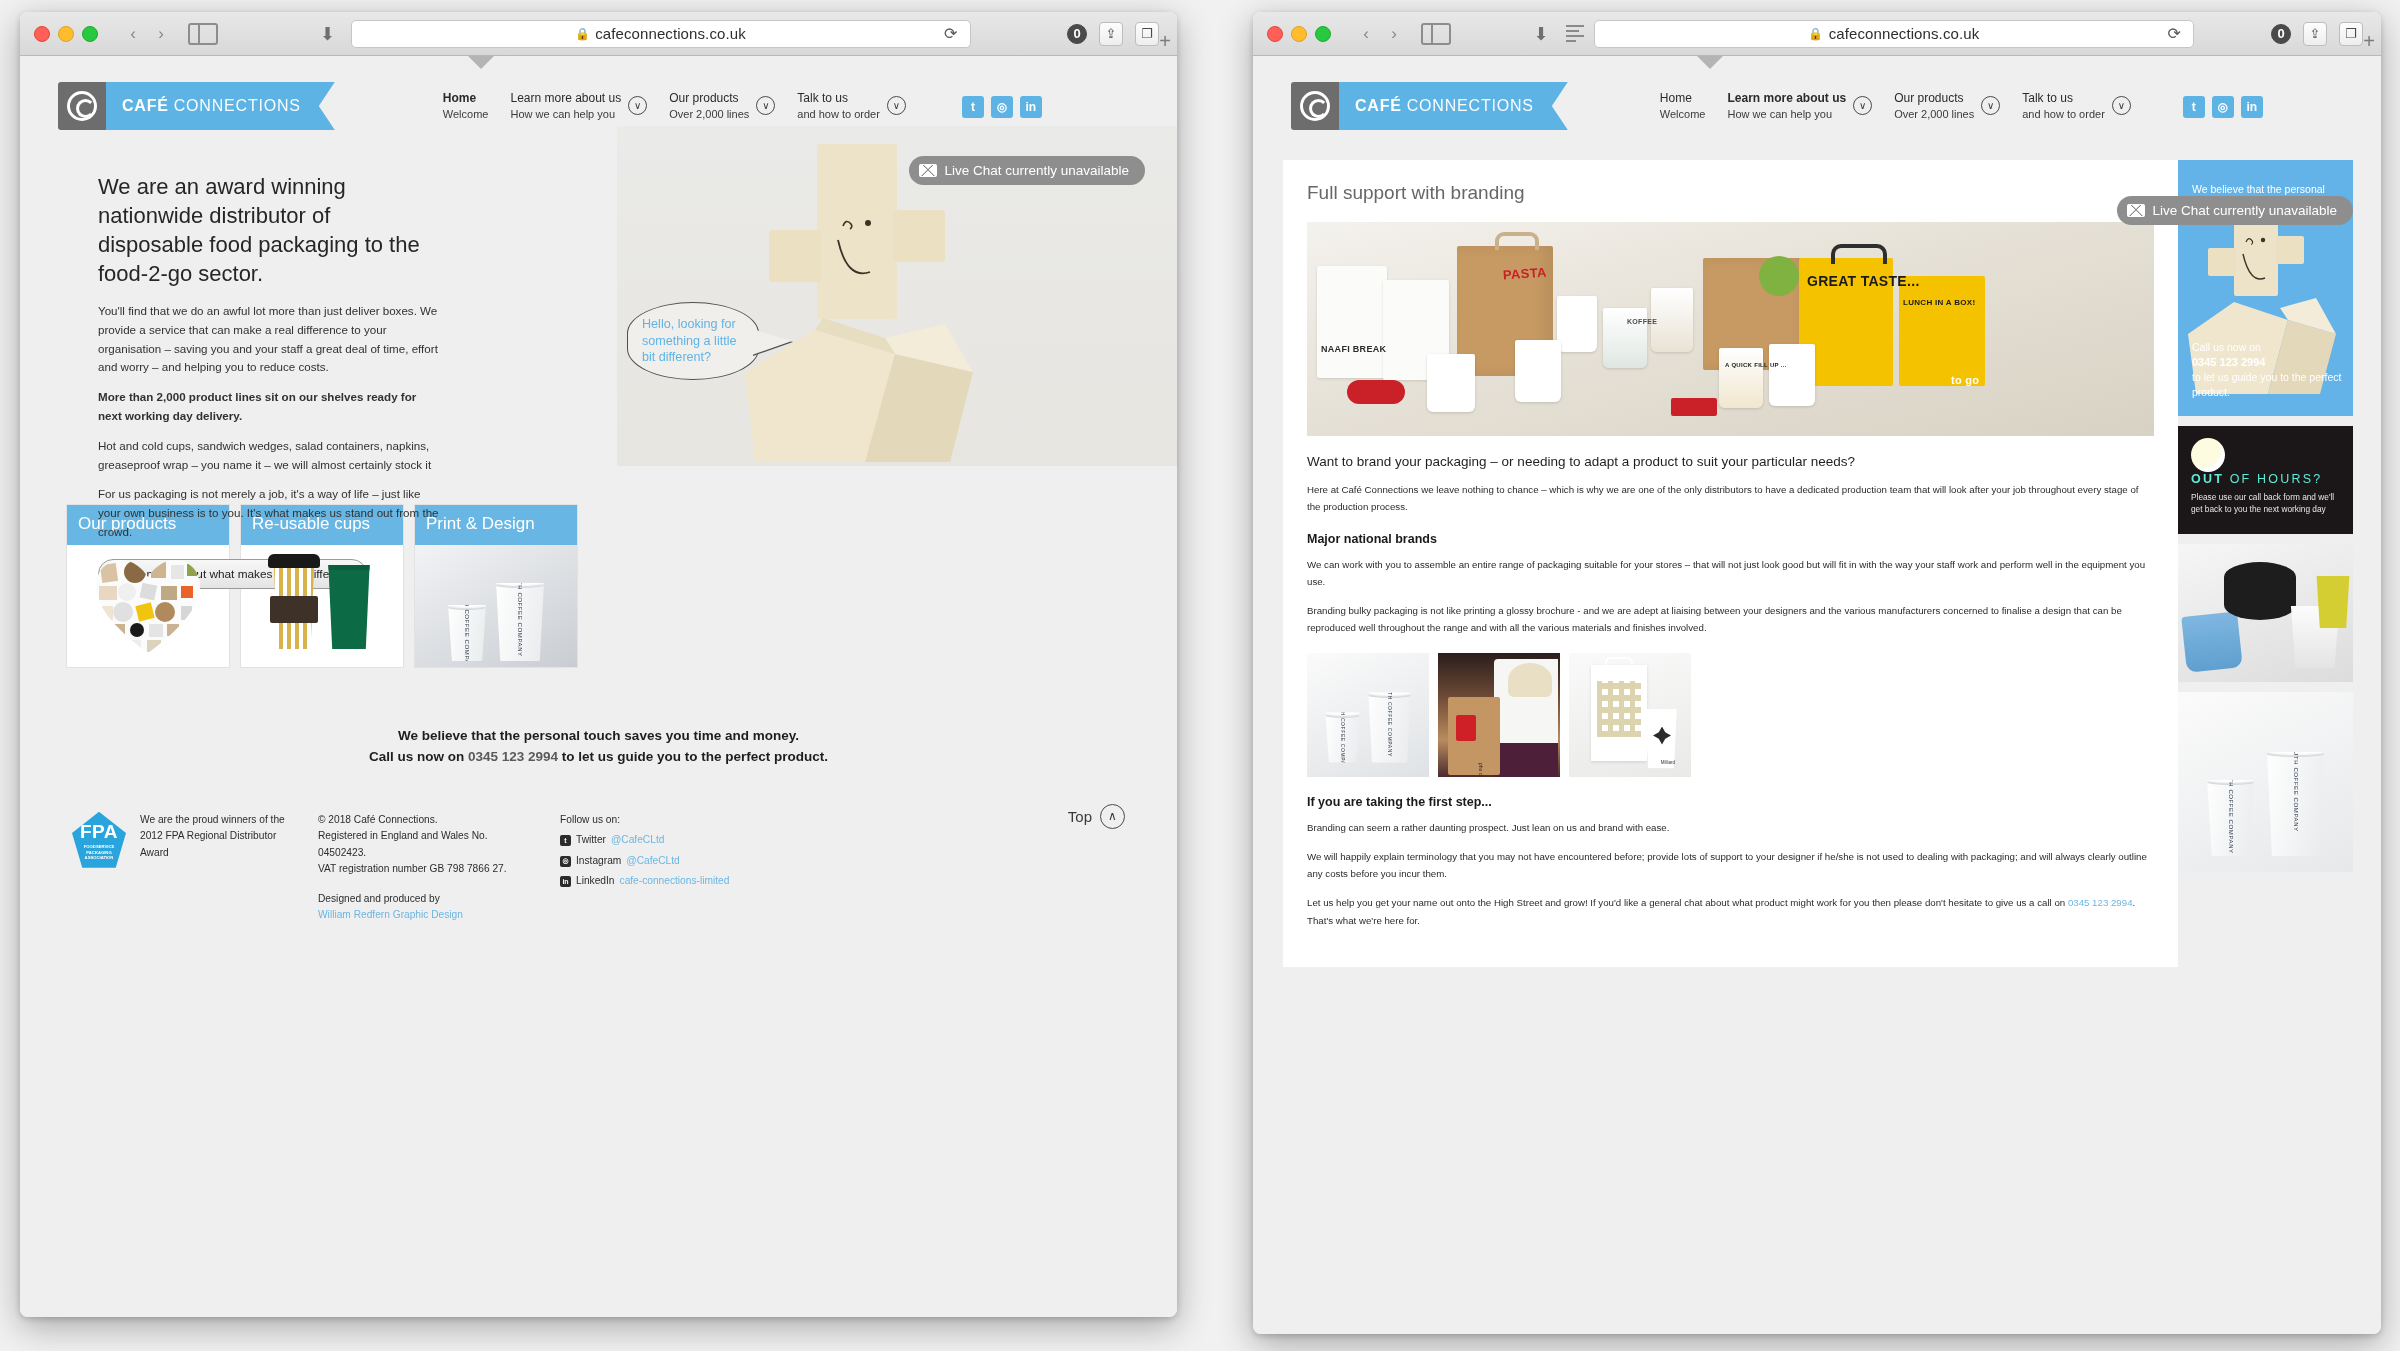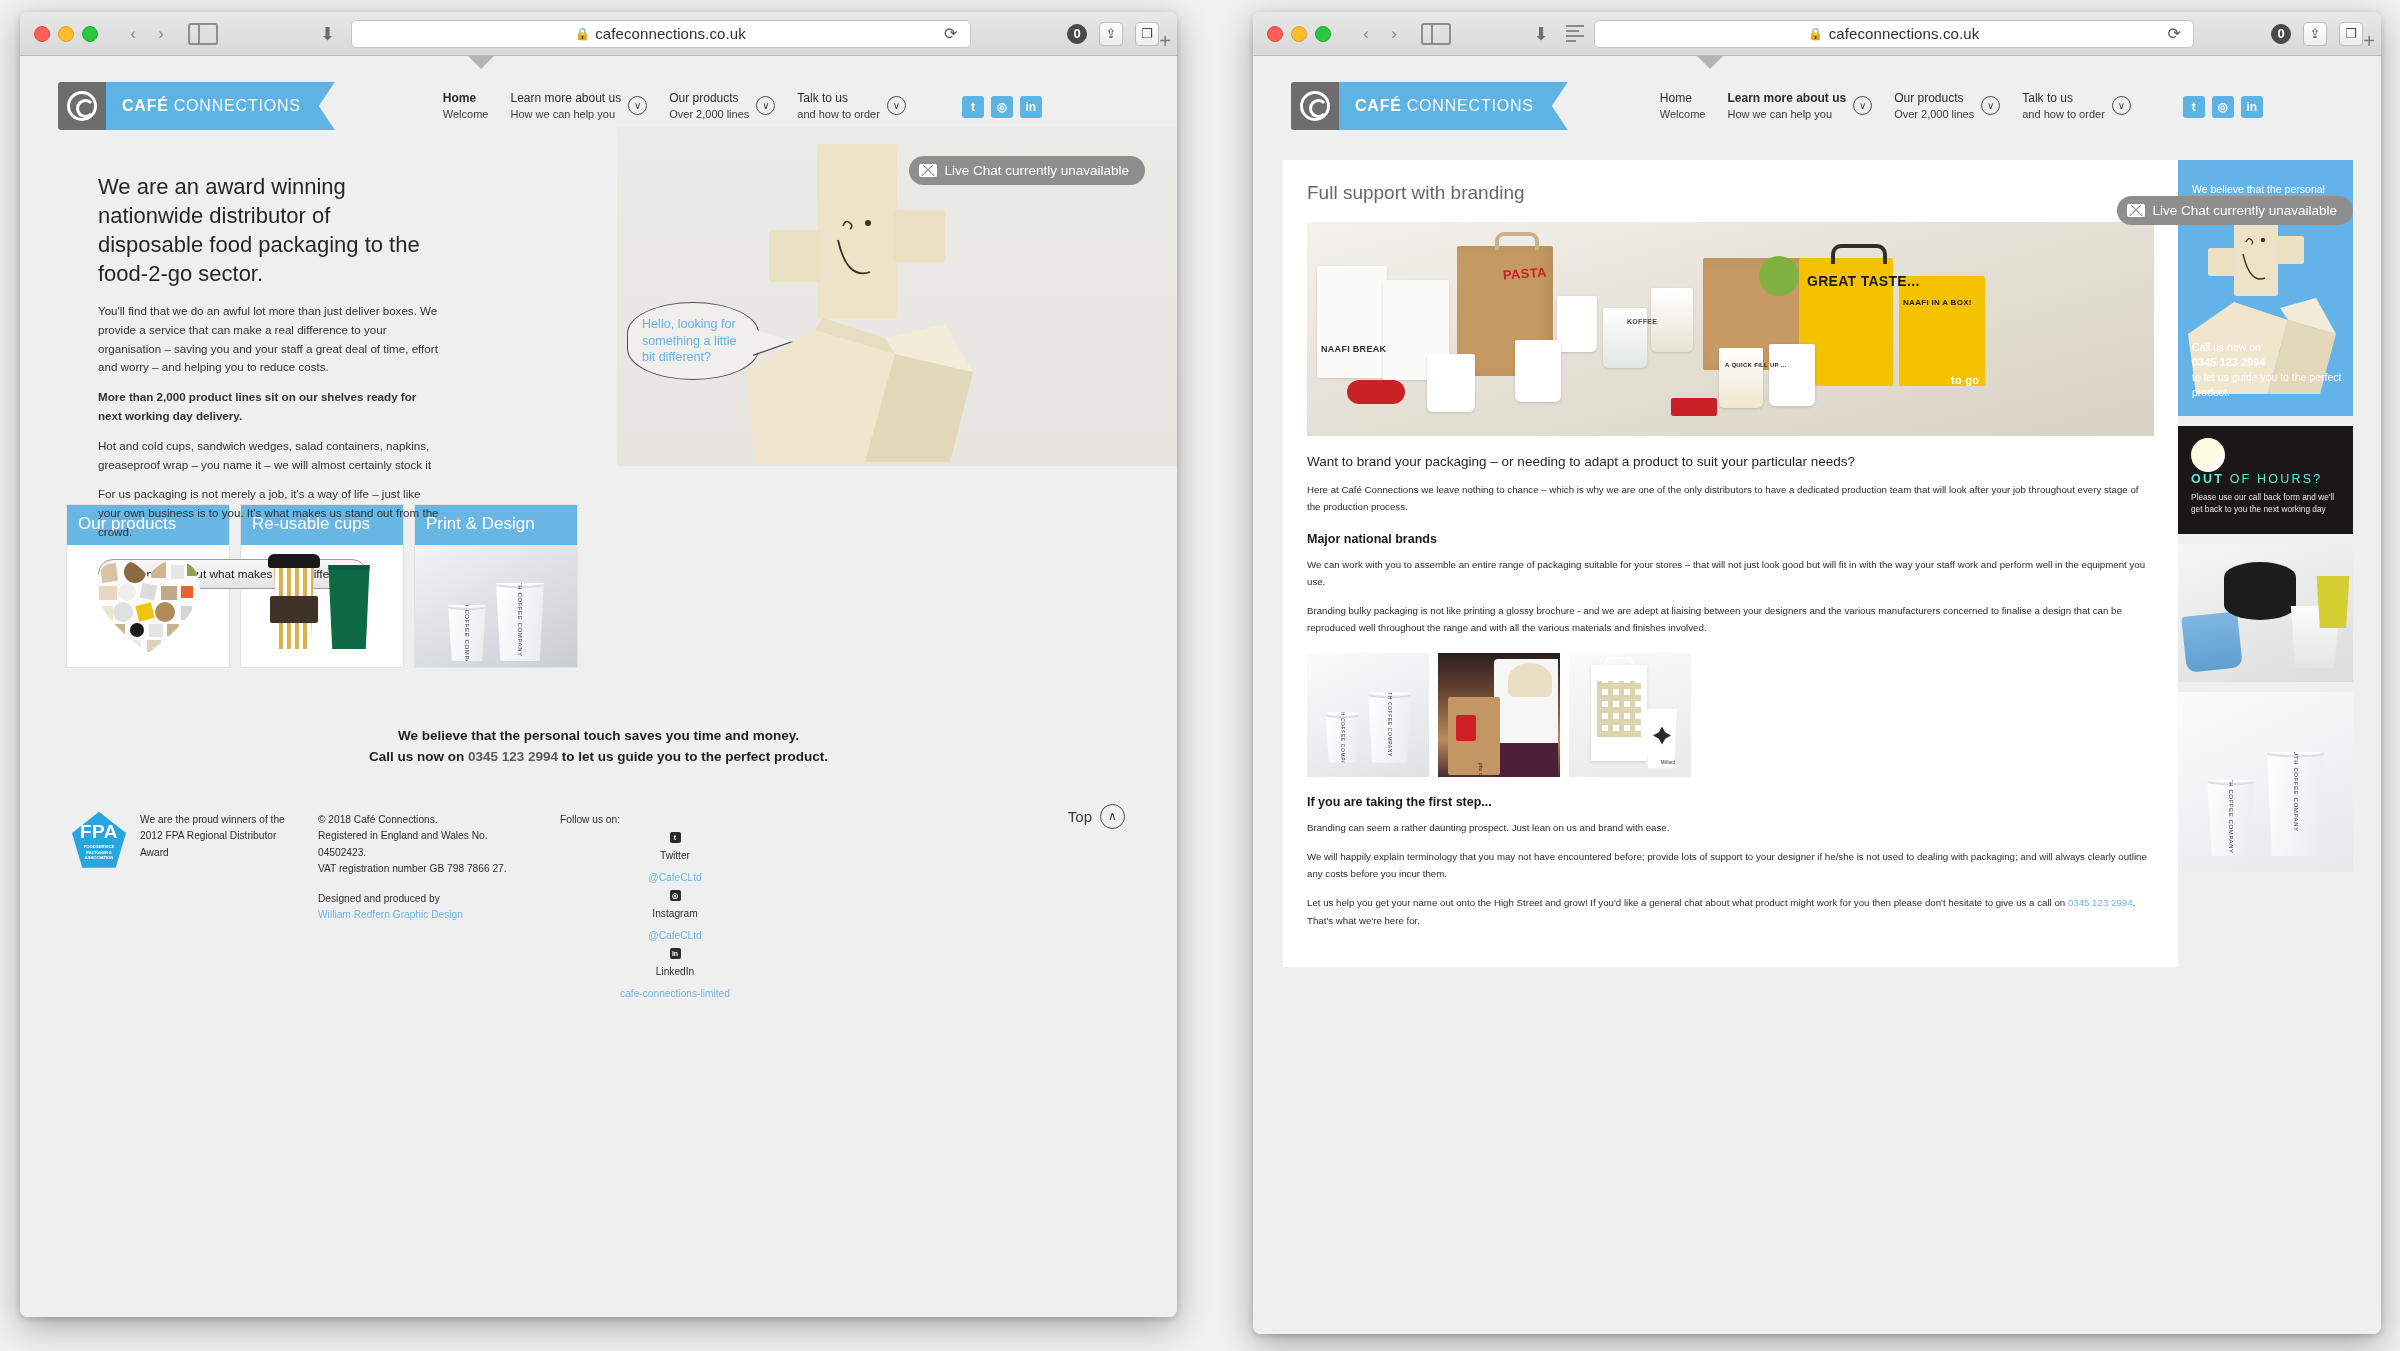--- a/index.html
+++ b/index.html
@@ -243,21 +243,21 @@
     display:flex; flex-direction:column; align-items:center; justify-content:center;
     color:#fff; flex: none;
   }
   .fpa-badge .big { font-size: 19px; font-weight: bold; letter-spacing:.5px; margin-top: 2px;}
   .fpa-badge .sm { font-size: 4.2px; font-weight: bold; text-align:center; line-height:1.25; margin-top:1px;}
   .fcol { font-size: 10.2px; color:#2c2c2c; line-height:1.62; }
   .fcol.c1 { margin-left: 14px; width: 150px; }
   .fcol.c2 { margin-left: 28px; width: 220px; }
   .fcol.c3 { margin-left: 22px; width: 230px; }
   .link { color:#6cb6e2; }
-  .soc-row { display:flex; align-items:center; gap:5px; margin-top:4px;flex-direction:column;}
+  .soc-row { display:flex; align-items:center; gap:5px; margin-top:4px;}
   .soc-sq { width:11px;height:11px;background:#2b2b2b;color:#fff;border-radius:2px;display:flex;align-items:center;justify-content:center;font-size:7px;font-weight:bold;}
   .topbtn { position:absolute; right: 52px; top: 36px; display:flex;align-items:center;gap:8px;}
   .topbtn .tlabel { font-size: 15px; color:#3a3a3a;}
   .topcircle{ width:25px;height:25px;border:1.8px solid #4a4a4a;border-radius:50%;display:flex;align-items:center;justify-content:center;font-size:12px;color:#3a3a3a;}
 
   
   .rp-wrap { display:flex; padding: 30px 28px 0 30px; }
   .rp-main { flex: 1 1 auto; background:#fff; padding: 22px 24px 26px; }
   .rp-side { width: 175px; flex: none; }
   .rp-h1 { font-size: 19px; color:#676767; font-weight:normal; margin-bottom: 18px; }
@@ -667,21 +667,21 @@
             <div class="hp-cup" style="left:344px; top:66px;  width:42px;  height:64px; background:linear-gradient(#fff,#e8e3d4);"></div>
             <div class="hp-cup" style="left:208px; top:118px; width:46px;  height:62px;"></div>
             <div class="hp-cup" style="left:120px; top:132px; width:48px;  height:58px;"></div>
             <div class="hp-cup" style="left:412px; top:126px; width:44px;  height:60px; background:linear-gradient(#fff,#f1e7cf);"></div>
             <div class="hp-cup" style="left:462px; top:122px; width:46px;  height:62px;"></div>
             <div class="hp-red" style="left:40px;  top:158px; width:58px;  height:24px; border-radius:12px;"></div>
             <div class="hp-red" style="left:364px; top:176px; width:46px;  height:18px;"></div>
             <div class="hp-txt" style="left:14px;  top:122px; font-size:9px;  color:#2b2b2b;">NAAFI BREAK</div>
             <div class="hp-txt" style="left:196px; top:44px;  font-size:13px; color:#c92127; transform:rotate(-4deg);">PASTA</div>
             <div class="hp-txt" style="left:500px; top:52px;  font-size:14px; color:#1b1b1b; line-height:1;">GREAT TASTE...</div>
-            <div class="hp-txt" style="left:596px; top:76px;  font-size:8px;  color:#1b1b1b;">NAAFI IN A BOX!</div>
+            <div class="hp-txt" style="left:596px; top:76px;  font-size:8px;  color:#1b1b1b;">LUNCH IN A BOX!</div>
             <div class="hp-txt" style="left:418px; top:140px; font-size:6px;  color:#1b1b1b;">A QUICK FILL UP ...</div>
             <div class="hp-txt" style="left:644px; top:152px; font-size:11px; color:#ffffff;">to go</div>
             <div class="hp-txt" style="left:320px; top:96px;  font-size:7px;  color:#4d4d4d;">KOFFEE</div>
           </div>
 
           <h2 class="rp-h2">Want to brand your packaging – or needing to adapt a product to suit your particular needs?</h2>
           <p class="rp-p">Here at Café Connections we leave nothing to chance – which is why we are one of the only distributors to have a dedicated production team that will look after your job throughout every stage of the production process.</p>
           <h3 class="rp-h3">Major national brands</h3>
           <p class="rp-p">We can work with you to assemble an entire range of packaging suitable for your stores – that will not just look good but will fit in with the way your staff work and perform well in the equipment you use.</p>
           <p class="rp-p">Branding bulky packaging is not like printing a glossy brochure - and we are adept at liaising between your designers and the various manufacturers concerned to finalise a design that can be reproduced well throughout the range and with all the various materials and finishes involved.</p>

